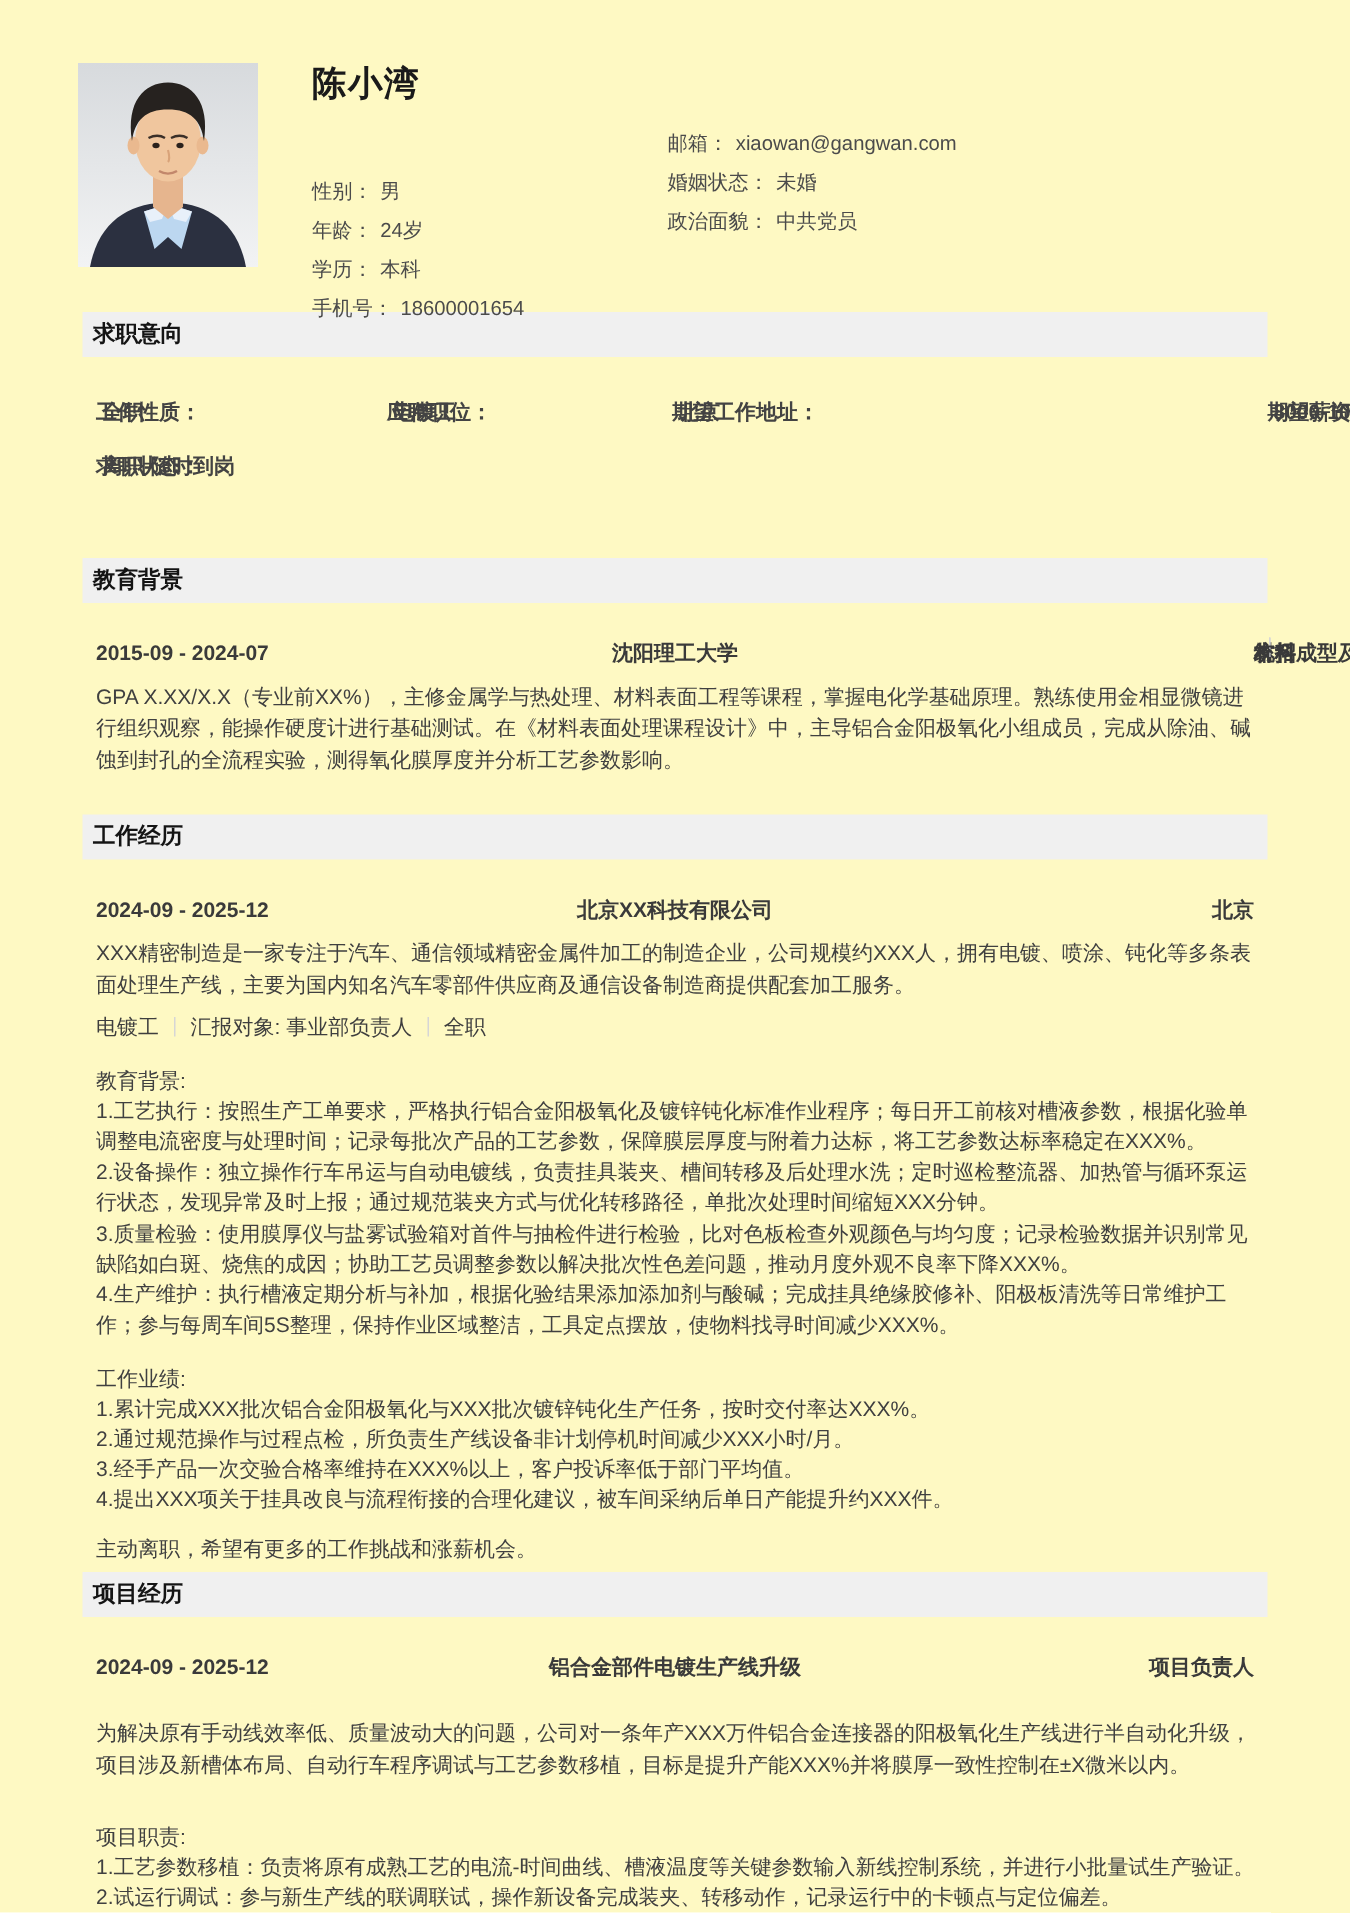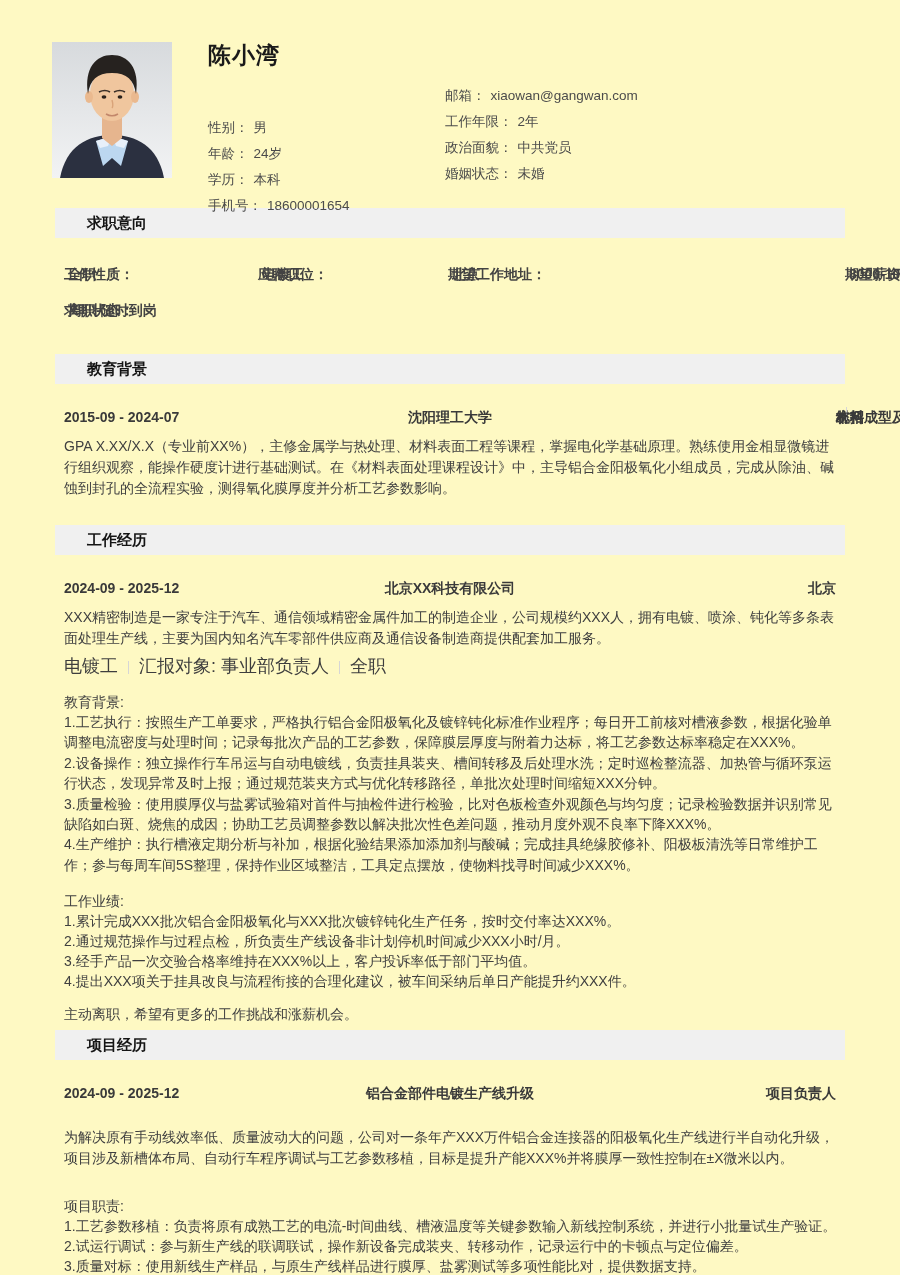--- a/index.html
+++ b/index.html
@@ -11,23 +11,23 @@
   .header { position:relative; height:208px; }
   .photo { position:absolute; left:52px; top:42px; width:120px; height:136px; display:block; }
   .name { position:absolute; left:208px; top:40px; margin:0; font-size:23px; font-weight:700; color:#1a1a1a; letter-spacing:1px; }
   .info-col { position:absolute; top:83px; font-size:13.5px; color:#4b4b4b; }
   .info-left { left:208px;margin-top:32px; }
   .info-right { left:445px; }
   .field { height:26px; line-height:26px; white-space:nowrap; }
   .f-value { margin-left:5px; }
 
   
-  .section-bar { margin:0 55px; height:30px; background:#f0f0f0; line-height:30px; padding-left:32px; }
+  .section-bar { margin:0 55px; height:30px; background:#f0f0f0; line-height:30px; padding-left:7px; }
   .section-title { font-size:15px; font-weight:700; color:#141414; }
-  .mt34 { margin-top:34px; } .mt26 { margin-top:26px; } .mt18 { margin-top:6px; }
+  .mt34 { margin-top:52px; } .mt26 { margin-top:26px; } .mt18 { margin-top:6px; }
 
   
   .row { position:relative; margin:0 55px; height:20px; font-size:14px; color:#3e3e3e;font-weight:bold; }
   .row span { position:absolute; top:0; line-height:20px; white-space:nowrap; }
   .intent-row1 { margin-top:26px; }
   .intent-row2 { margin-top:16px; }
   .pos1 { left:9px; } .pos2 { left:203px; } .pos3 { left:393px; } .pos4 { right:0; }
   .lab { color:#434343; }
   .val { margin-left:4px; color:#434343; }
 
@@ -36,21 +36,21 @@
   .m-center { left:50%; transform:translateX(-50%); }
   .m-right { right:9px; }
 
   .sep { display:inline-block; width:1px; height:13px; background:#d6d6d6; margin:0 10px; vertical-align:-2px; }
 
   
   .para { margin:9px 58px 0 64px; font-size:14px; line-height:21px; color:#404040; }
   .sub-head { margin:16px 58px 0 64px; font-size:14px; line-height:20px; color:#404040; }
   .list { margin:0 58px 0 64px; font-size:14px; line-height:20.4px; color:#404040; }
   .list-tight { line-height:20px; }
-  .role-row { margin:7px 55px 0; padding-left:9px; height:20px; line-height:20px; font-size:18px; color:#3e3e3e; white-space:nowrap; }
+  .role-row { margin:7px 55px 0; padding-left:9px; height:20px; line-height:20px; font-size:14px; color:#3e3e3e; white-space:nowrap; }
   .note { margin-top:13px; line-height:20px; }
   .proj-para { margin-top:24px; }
   .duty-head { margin-top:27px; }
 </style>
 </head>
 <body>
 
 <div class="page">
 
   <div class="header">
@@ -102,27 +102,24 @@
       <div class="field">
         <span class="f-label">手机号：</span><span class="f-value">18600001654</span>
       </div>
     </div>
 
     <div class="info-col info-right">
       <div class="field">
         <span class="f-label">邮箱：</span><span class="f-value">xiaowan@gangwan.com</span>
       </div>
       <div class="field">
-        <span class="f-label">工作年限：</span><span class="f-value">2年</span>
+        <span class="f-label">婚姻状态：</span><span class="f-value">未婚</span>
       </div>
       <div class="field">
         <span class="f-label">政治面貌：</span><span class="f-value">中共党员</span>
-      </div>
-      <div class="field">
-        <span class="f-label">婚姻状态：</span><span class="f-value">未婚</span>
       </div>
     </div>
   </div>
 
   <div class="section-bar">
     <span class="section-title">求职意向</span>
   </div>
 
   <div class="row intent-row1">
     <span class="pos1">

